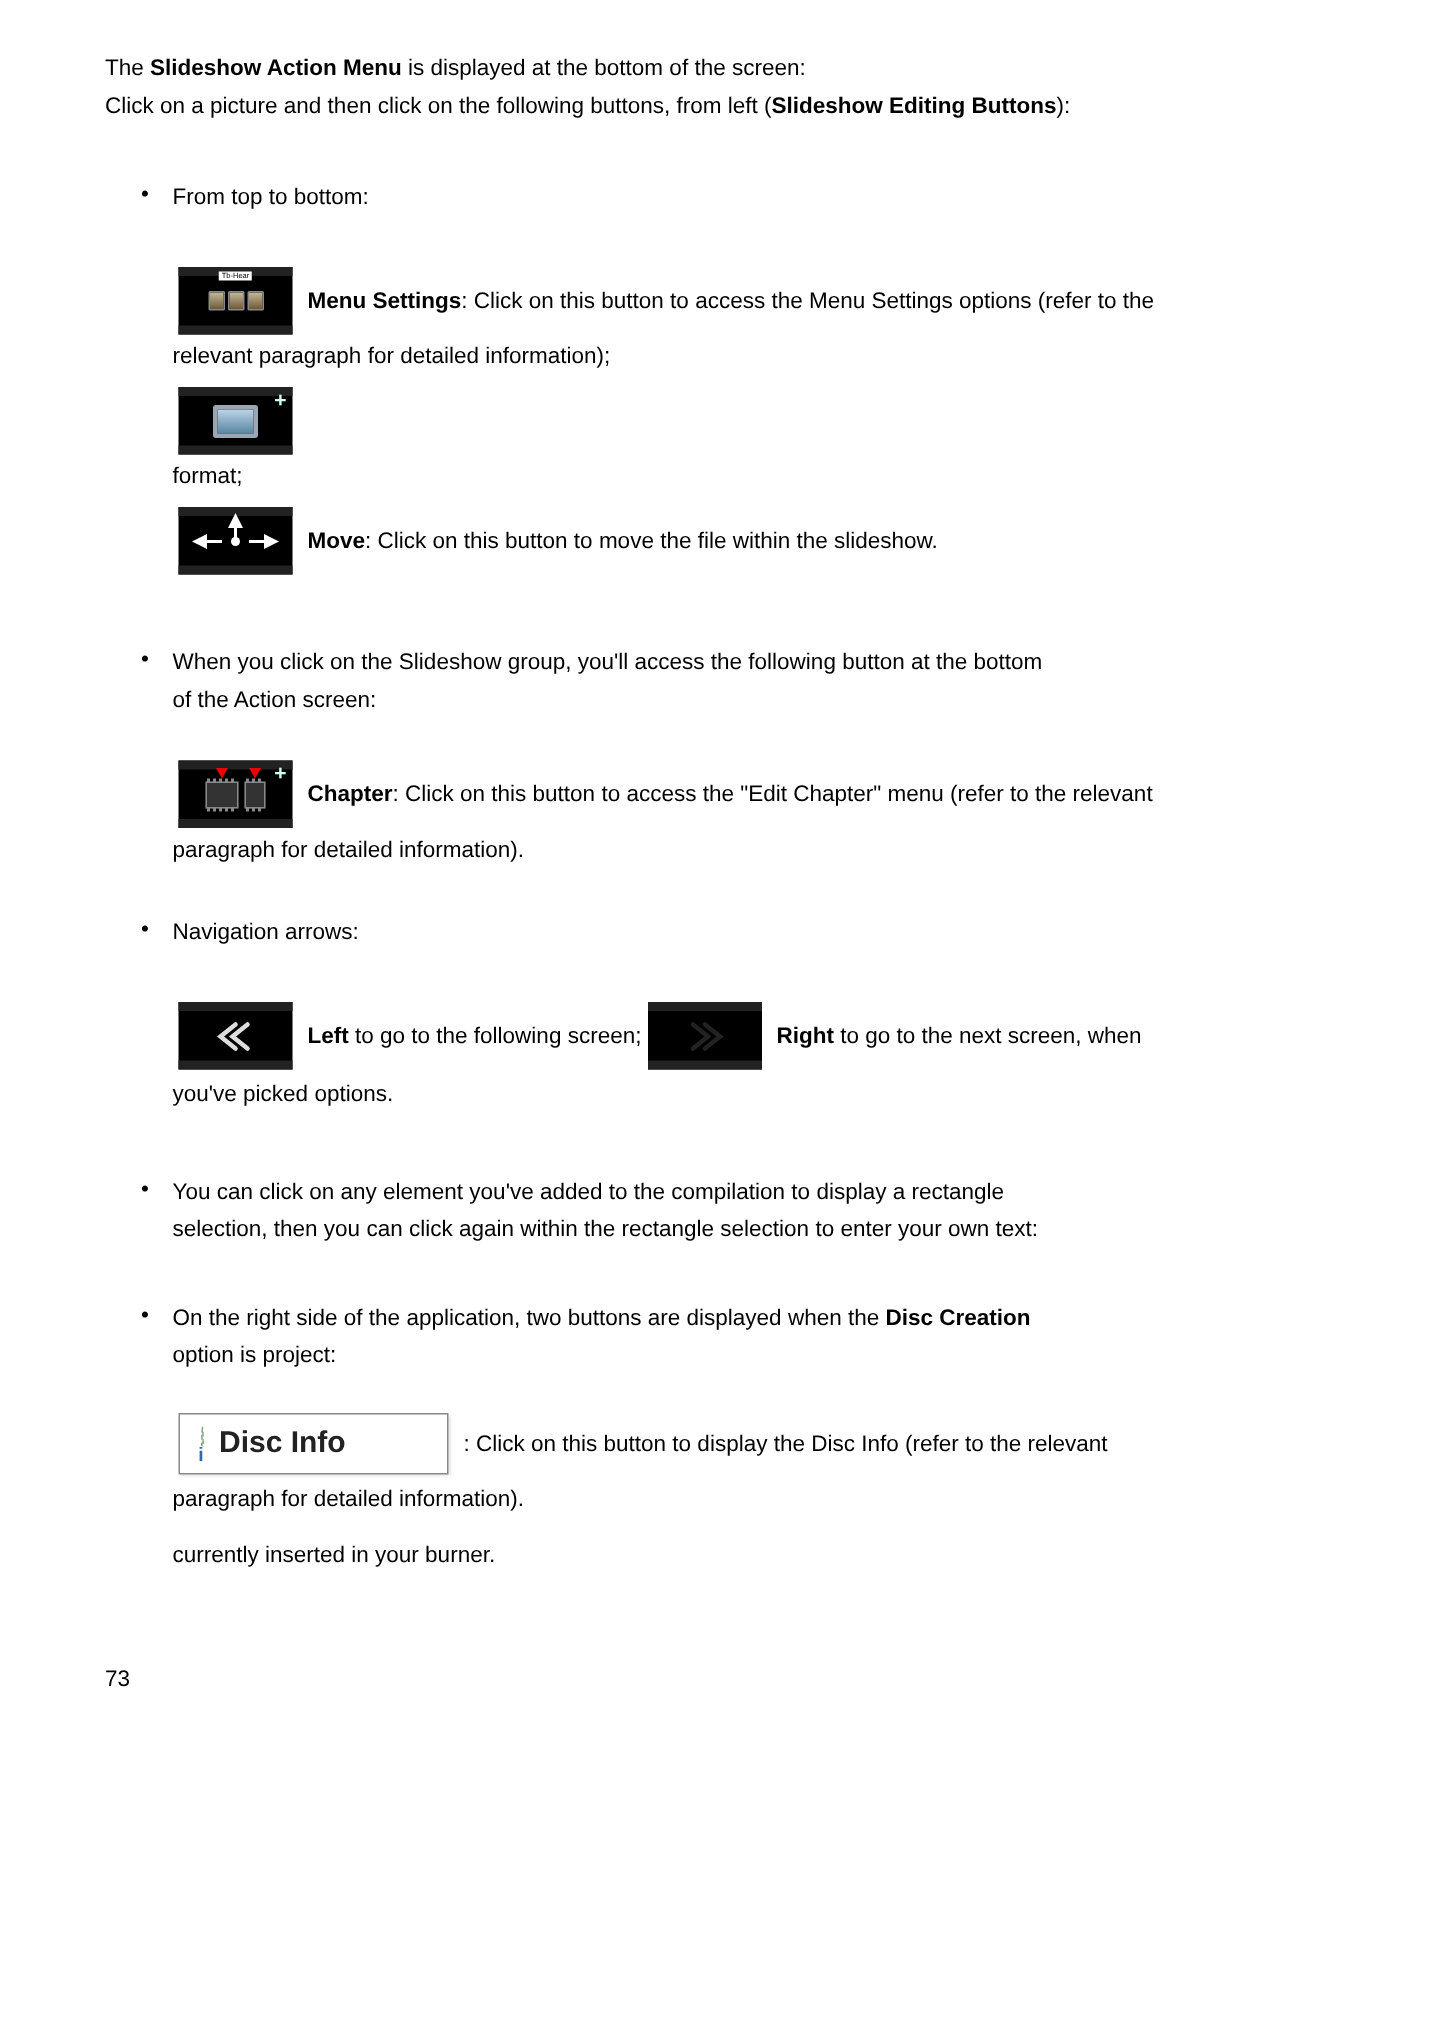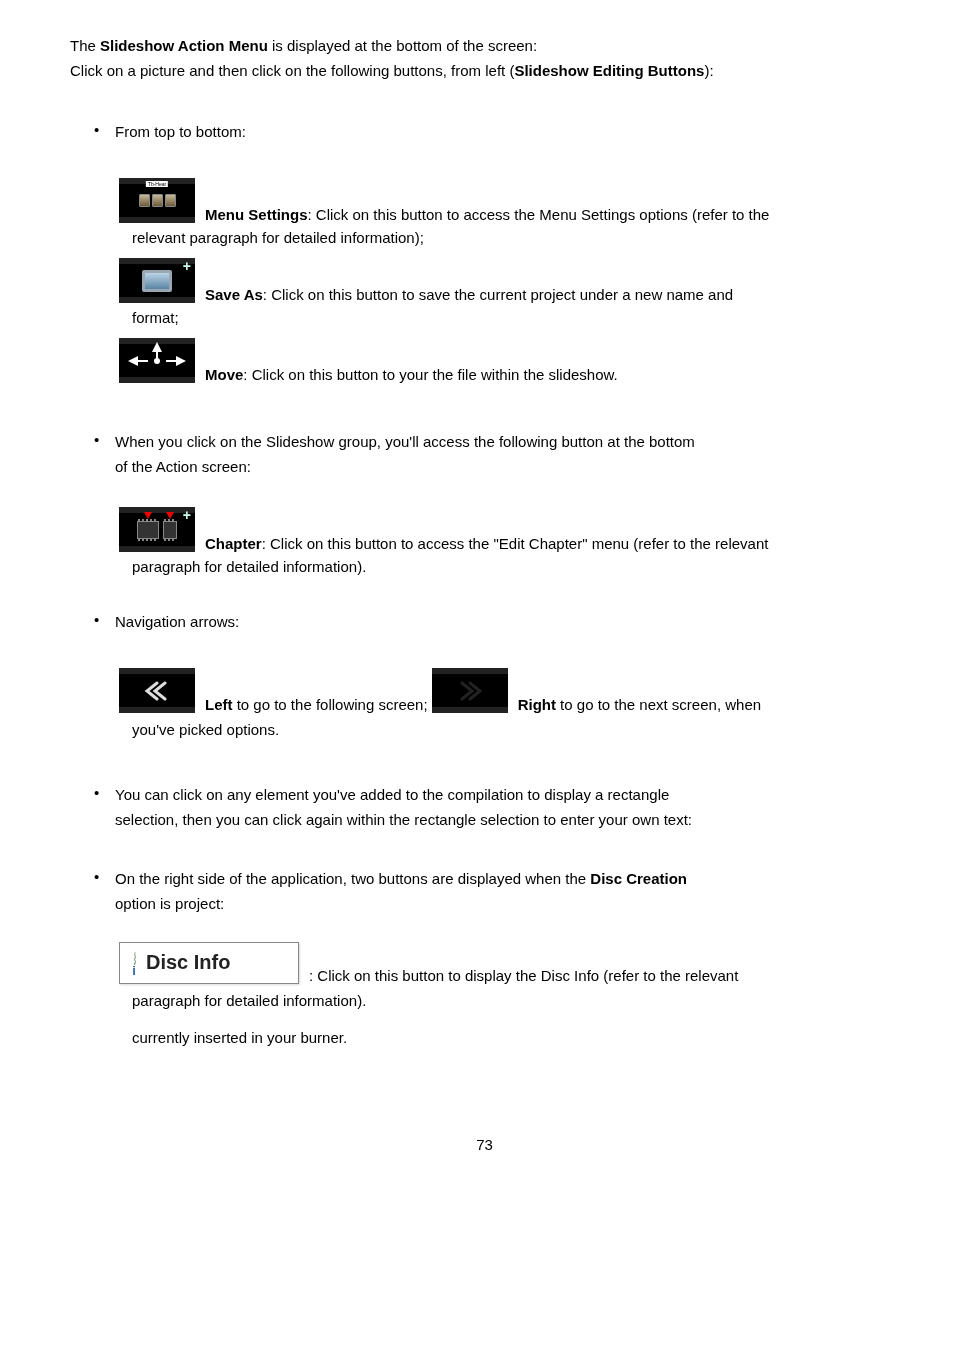--- a/index.html
+++ b/index.html
@@ -116,23 +116,23 @@
   }
   .erase-ic {
     width:22px; height:22px; border-radius:50%; background:radial-gradient(circle,#dff 30%,#5bb 100%); position:relative;
   }
   .erase-ic::after {
     content:""; position:absolute; right:-3px; bottom:-3px; width:10px; height:10px; border:2px solid #357; border-radius:50%;
   }
   .erase-ic::before {
     content:""; position:absolute; right:-5px; bottom:-7px; width:6px; height:2px; background:#357; transform:rotate(45deg);
   }
-  .desc-line { margin: 4px 0 10px 17px; }
-  .inline-icon-row { display:flex; align-items:flex-end; flex-wrap:wrap; gap:0; margin:6px 0; }
-  .pagenum { text-align:center; margin-top:88px; font-size:15px; }
+  .desc-line { margin: 4px 0 10px 0; }
+  .inline-icon-row { display:flex; align-items:center; flex-wrap:wrap; gap:0; margin:6px 0; }
+  .pagenum { text-align:left; margin-top:64px; font-size:15px; }
 </style>
 </head>
 <body>
 <div class="page">
 
 <p>
   <span>The </span><span class="bold">Slideshow Action Menu</span><span> is displayed at the bottom of the screen:</span>
 </p>
 <p>
   <span>Click on a picture and then click on the following buttons, from left (</span><span class="bold">Slideshow Editing Buttons</span><span>):</span>
@@ -163,41 +163,38 @@
     </div>
     <p class="desc-line" style="margin-top:-2px">relevant paragraph for detailed information);</p>
 
     <div class="inline-icon-row">
       <span class="icon-block">
         <span class="icon-floppy">
               <span class="floppy-body"></span>
             </span>
       </span>
       <span style="width:6px"></span>
-      <span>
-        <span class="bold">Save As</span><span>: Click on this button to save the current project under a new name and</span>
-      </span>
     </div>
     <p class="desc-line" style="margin-top:-2px">format;</p>
 
     <div class="inline-icon-row">
       <span class="icon-block">
         <span class="icon-arrows">
           <span class="arrow-left"></span>
           <span class="hline-left"></span>
           <span class="vline"></span>
           <span class="arrow-up"></span>
           <span class="arrow-center"></span>
           <span class="hline-right"></span>
           <span class="arrow-right"></span>
         </span>
       </span>
       <span style="width:6px"></span>
       <span>
-        <span class="bold">Move</span><span>: Click on this button to your the file within the slideshow.</span>
+        <span class="bold">Move</span><span>: Click on this button to move the file within the slideshow.</span>
       </span>
     </div>
 
     <div style="height:36px"></div>
   </li>
 
   <li>
     <p>When you click on the Slideshow group, you'll access the following button at the bottom</p>
     <p>of the Action screen:</p>
     <div style="height:20px"></div>

